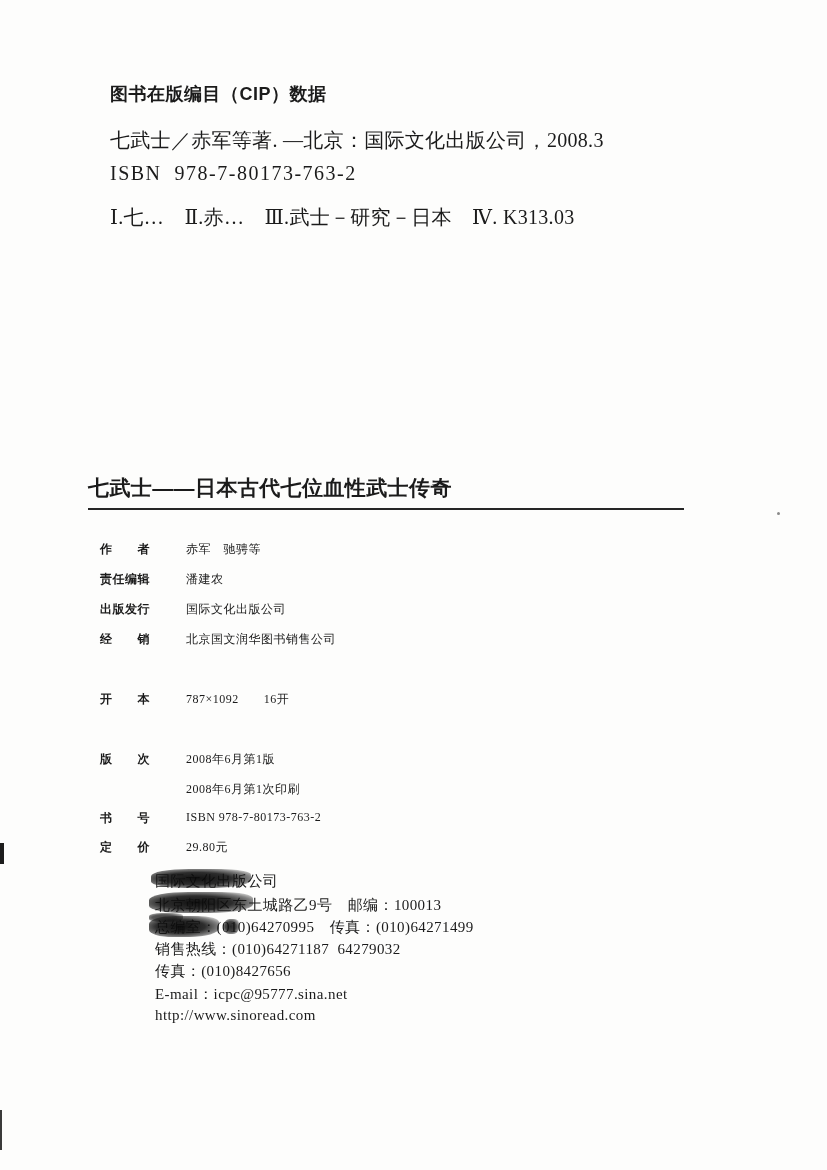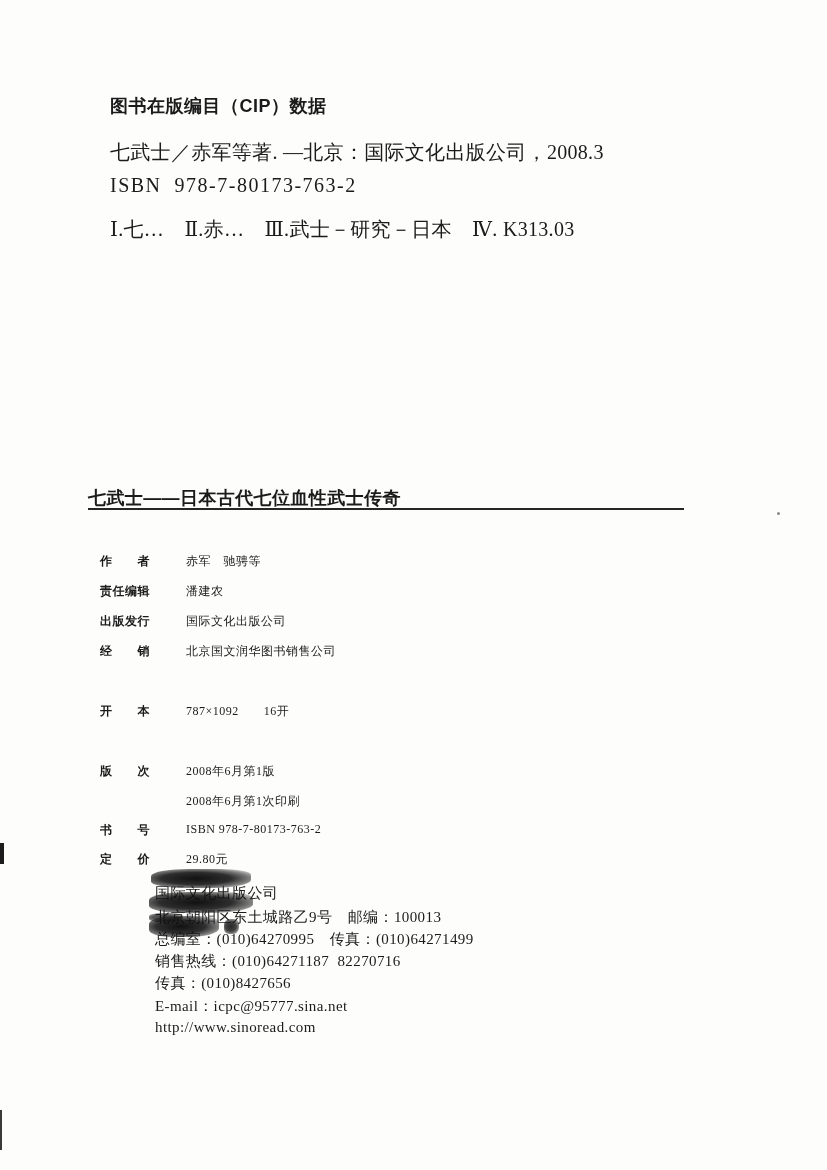--- a/index.html
+++ b/index.html
@@ -8,39 +8,39 @@
     background: #ffffff;
     font-family: "Liberation Serif", "DejaVu Serif", serif;
     position: relative;
     overflow: hidden;
   }
   .page {
     position: absolute; inset: 0;
     background: #fdfdfc;
     color: #1b1b1b;
   }
-  .abs { position: absolute; white-space: pre; margin-top: 12px; }
+  .abs { position: absolute; white-space: pre; }
 
   
   .cip-heading {
     left: 110px; top: 82px;
     font-family: "Liberation Sans", "DejaVu Sans", sans-serif;
     font-weight: bold; font-size: 18px; letter-spacing: 0.5px;
   }
   .cip-line { left: 110px; font-size: 20px; letter-spacing: 0.3px; }
   .cip-l1 { top: 127px; }
   .cip-l2 { top: 162px; letter-spacing: 1.5px; }
   .cip-l3 { top: 204px; }
   .cip-l4 { top: 251px; }
 
   
   .book-title {
     left: 88px; top: 474px;
     font-family: "Liberation Sans", "DejaVu Sans", sans-serif;
-    font-weight: bold; font-size: 18px; letter-spacing: 0.4px;
+    font-weight: bold; font-size: 21px; letter-spacing: 0.4px;
   }
   .title-rule {
     position: absolute; left: 88px; top: 508px;
     width: 596px; height: 2px; background: #262626;
   }
   .crow { left: 88px; font-size: 12px; height: 24px; }
   .crow .lab {
     display: inline-block; width: 86px;
     font-family: "Liberation Sans", "DejaVu Sans", sans-serif;
     font-weight: bold; letter-spacing: 0.5px;
@@ -104,21 +104,21 @@
   <div class="abs crow" style="top:795px">
     <span class="lab">书　　号</span><span class="val">ISBN 978-7-80173-763-2</span>
   </div>
   <div class="abs crow" style="top:824px">
     <span class="lab">定　　价</span><span class="val">29.80元</span>
   </div>
 
   <div class="abs pub-line" style="top:872px">国际文化出版公司</div>
   <div class="abs pub-line" style="top:896px">北京朝阳区东土城路乙9号　邮编：100013</div>
   <div class="abs pub-line" style="top:918px">总编室：(010)64270995　传真：(010)64271499</div>
-  <div class="abs pub-line" style="top:940px">销售热线：(010)64271187  82270716</div>
+  <div class="abs pub-line" style="top:940px">销售热线：(010)64271187  64279032</div>
   <div class="abs pub-line" style="top:962px">传真：(010)8427656</div>
   <div class="abs pub-line" style="top:985px">E-mail：icpc@95777.sina.net</div>
   <div class="abs pub-line" style="top:1007px">http://www.sinoread.com</div>
 
   <div class="smudge" style="left:151px; top:869px; width:100px; height:19px;"></div>
   <div class="smudge" style="left:149px; top:892px; width:104px; height:21px;"></div>
   <div class="smudge" style="left:149px; top:913px; width:34px; height:9px; opacity:.8;"></div>
   <div class="smudge" style="left:149px; top:916px; width:70px; height:21px;"></div>
   <div class="smudge" style="left:224px; top:919px; width:15px; height:15px; opacity:.9;"></div>
 

